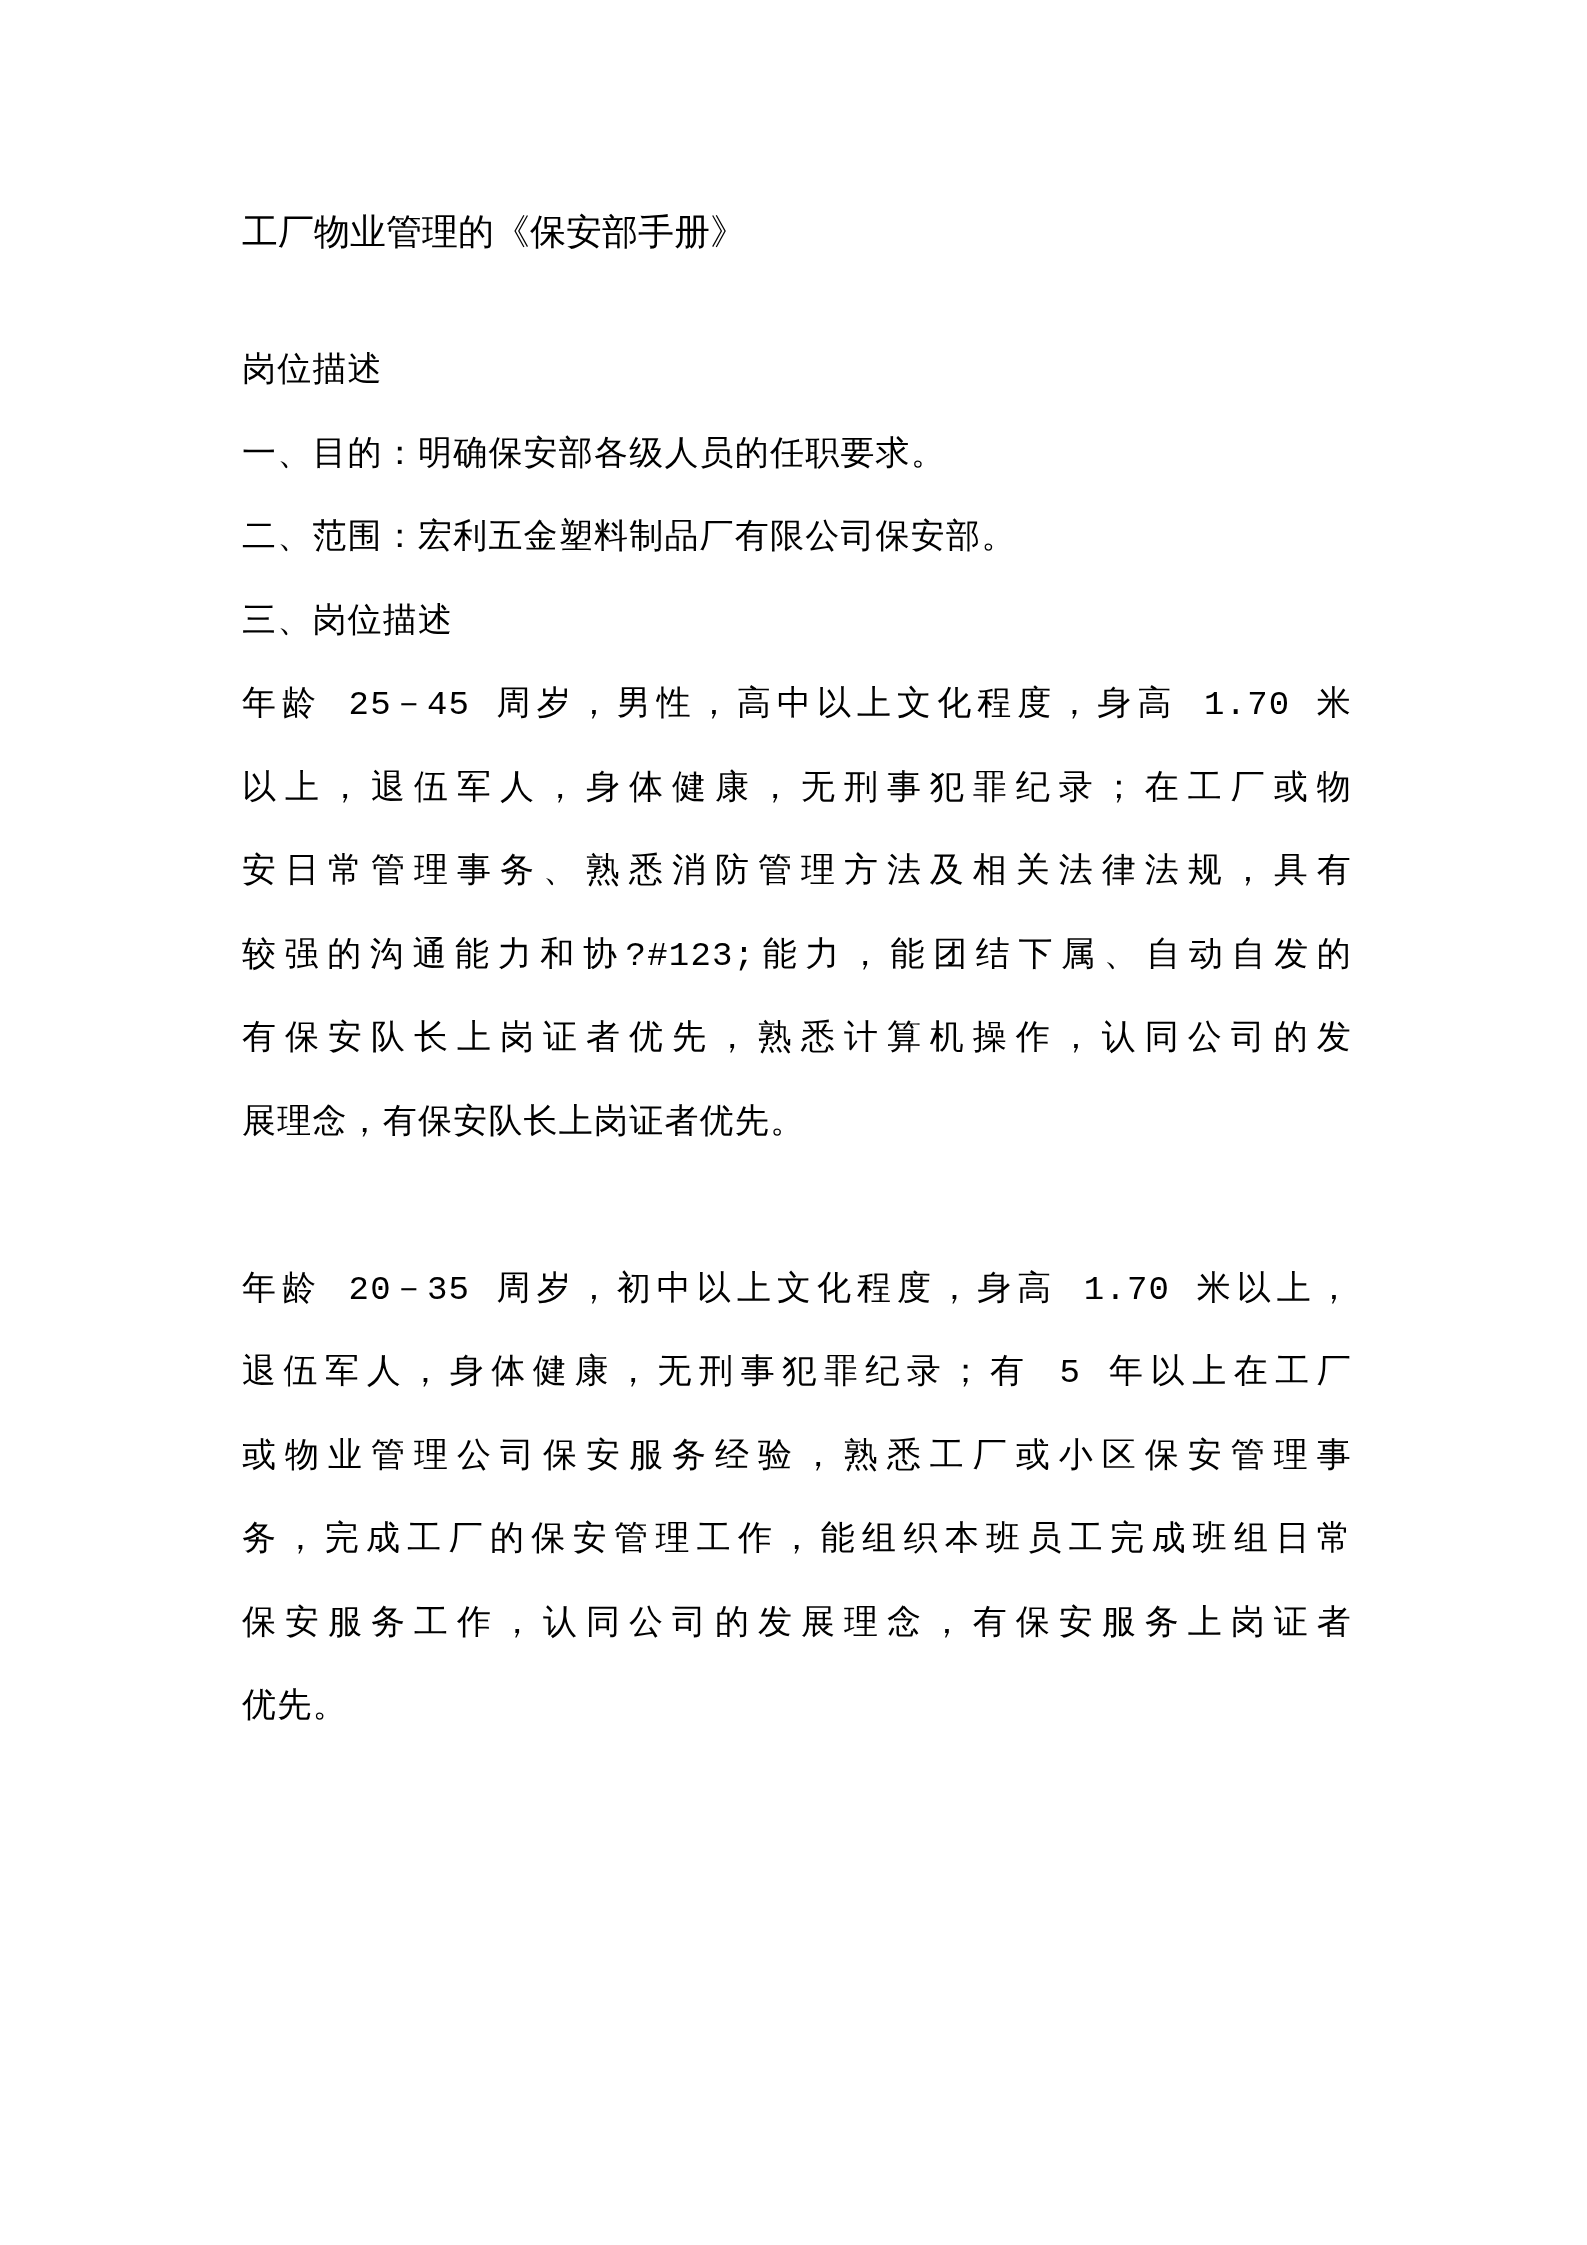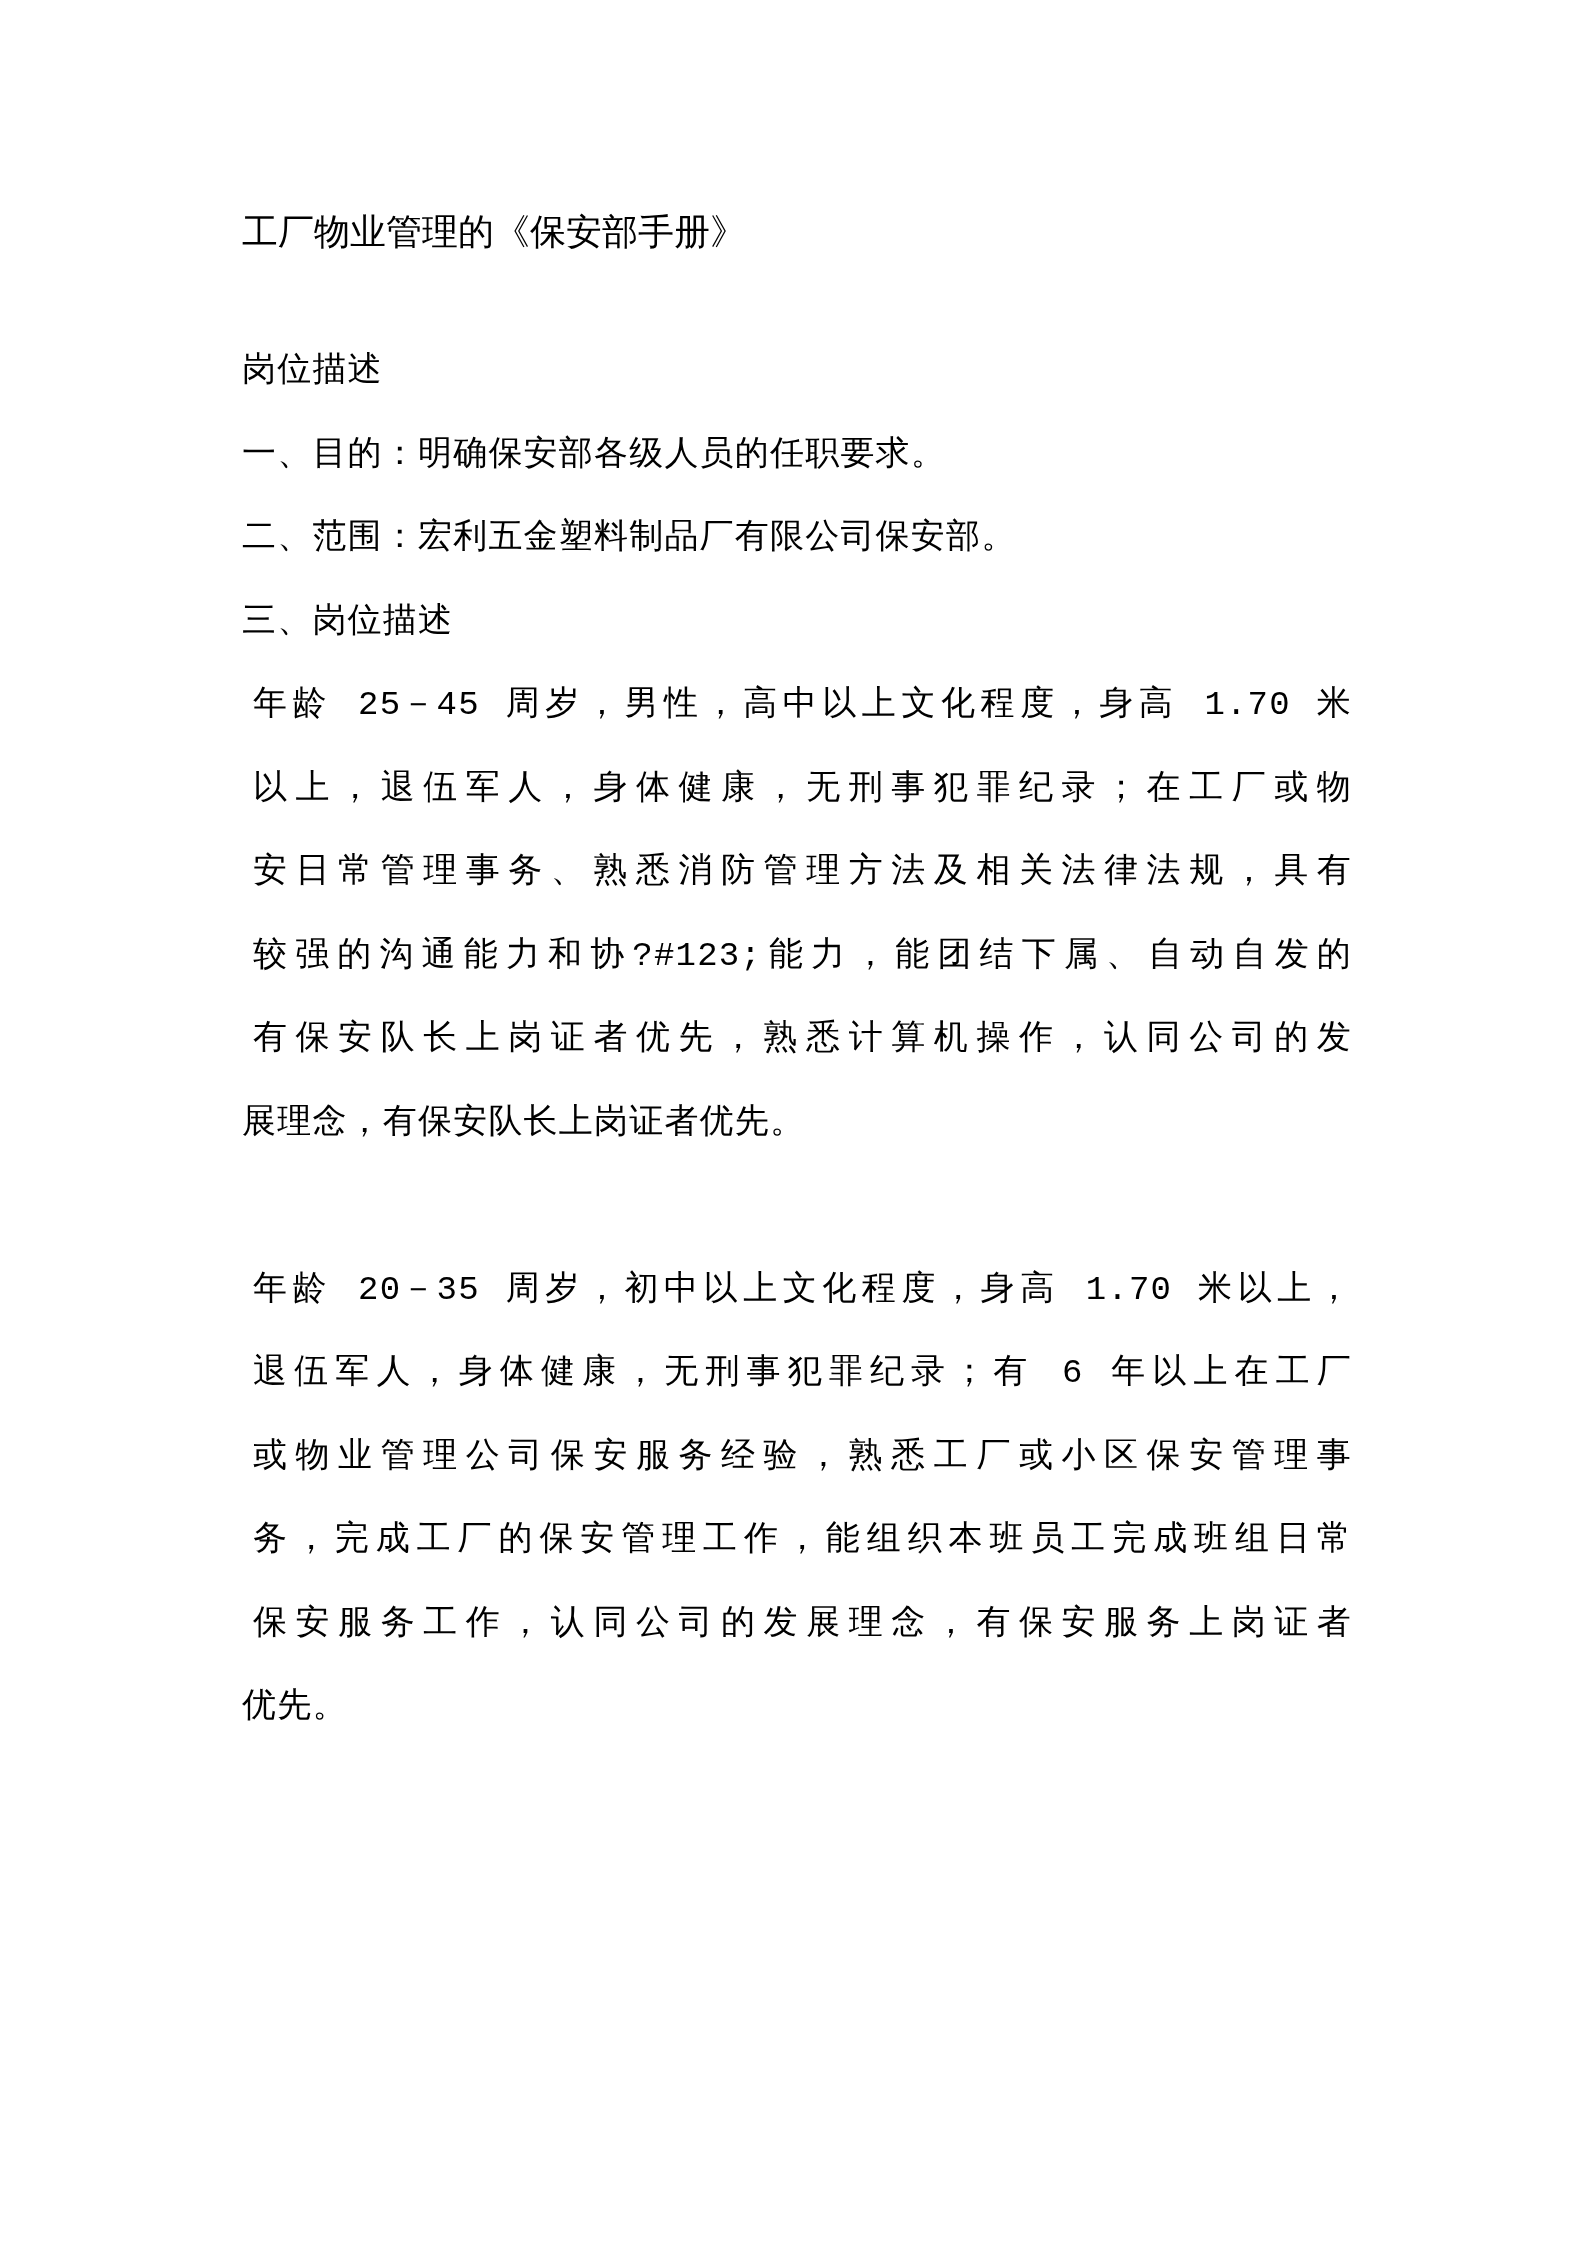--- a/index.html
+++ b/index.html
@@ -42,21 +42,20 @@
     }
     .line {
       display: block;
       white-space: nowrap;
       height: 83.5px;
       letter-spacing: 1.2px;
     }
     .justify {
       text-align: justify;
       text-align-last: justify;
-      margin-left: 11px;
     }
     .blank {
       display: block;
       height: 83.5px;
     }
   </style>
 </head>
 <body>
 
 <div class="page">
@@ -74,20 +73,20 @@
       <span class="line justify">安日常管理事务、熟悉消防管理方法及相关法律法规，具有</span>
       <span class="line justify">较强的沟通能力和协?#123;能力，能团结下属、自动自发的</span>
       <span class="line justify">有保安队长上岗证者优先，熟悉计算机操作，认同公司的发</span>
       <span class="line">展理念，有保安队长上岗证者优先。</span>
     </div>
 
     <span class="blank"></span>
 
     <div>
       <span class="line justify">年龄 20－35 周岁，初中以上文化程度，身高 1.70 米以上，</span>
-      <span class="line justify">退伍军人，身体健康，无刑事犯罪纪录；有 6 年以上在工厂</span>
+      <span class="line justify">退伍军人，身体健康，无刑事犯罪纪录；有 5 年以上在工厂</span>
       <span class="line justify">或物业管理公司保安服务经验，熟悉工厂或小区保安管理事</span>
       <span class="line justify">务，完成工厂的保安管理工作，能组织本班员工完成班组日常</span>
       <span class="line justify">保安服务工作，认同公司的发展理念，有保安服务上岗证者</span>
       <span class="line">优先。</span>
     </div>
   </div>
 </div>
 
 </body></html>

